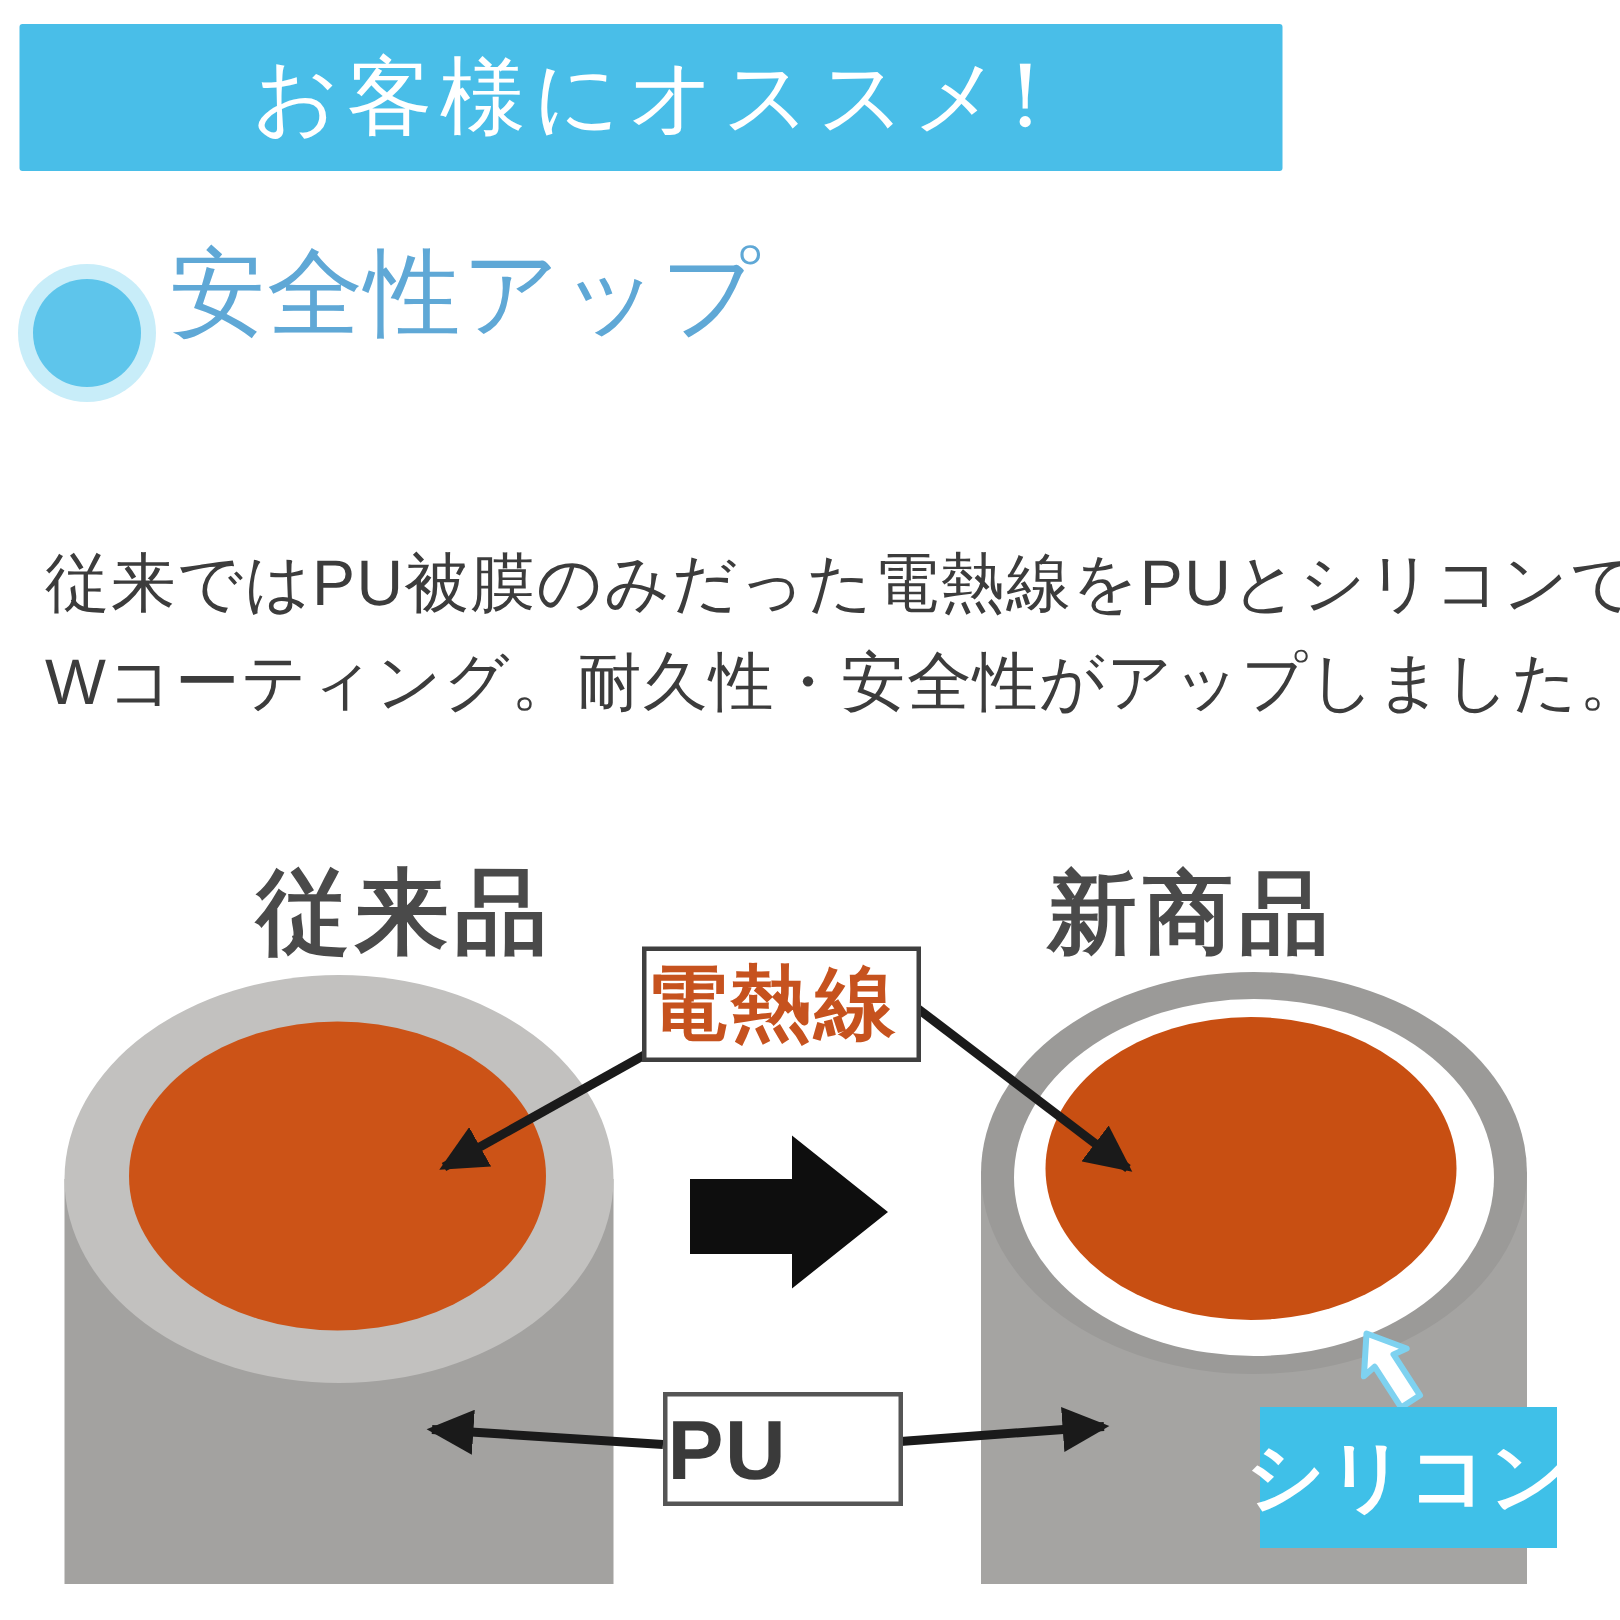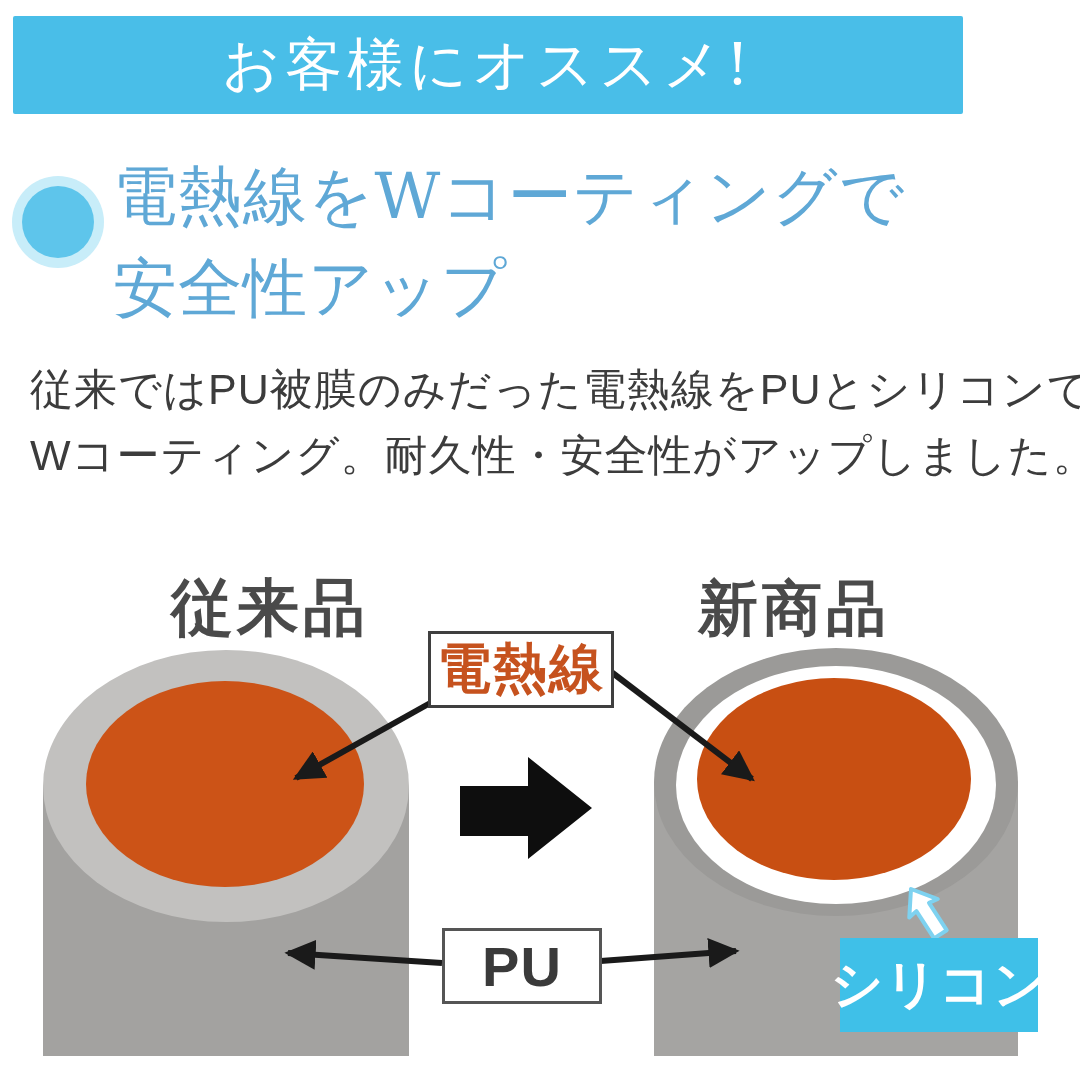--- a/index.html
+++ b/index.html
@@ -2,21 +2,21 @@
 <html lang="ja"><head>
 <meta charset="utf-8">
 <style>
   html,body{margin:0;padding:0;background:#ffffff;}
   #stage{
     position:relative;width:1080px;height:1080px;background:#ffffff;
     overflow:hidden;font-family:"Liberation Sans","DejaVu Sans",sans-serif;
   }
   
   .banner{
-    position:absolute;left:13px;top:16px;width:950px;height:98px;
+    position:absolute;left:13px;top:16px;width:842px;height:98px;
     background:#49BEE8;border-radius:2px;
     display:flex;align-items:center;justify-content:center;
   }
   .banner-text{
     color:#ffffff;font-family:"DejaVu Serif","Liberation Serif",serif;
     font-size:57px;letter-spacing:5px;font-weight:500;white-space:nowrap;
   }
   
   .bullet{
     position:absolute;left:12px;top:176px;width:92px;height:92px;border-radius:50%;
@@ -39,21 +39,21 @@
   }
   
   .prod-label{
     position:absolute;top:566px;width:300px;text-align:center;
     color:#4A4A4A;font-size:62px;font-weight:bold;letter-spacing:4px;white-space:nowrap;
   }
   .prod-label.left{left:120px;}
   .prod-label.right{left:644px;top:569px;font-size:60px;}
   
   .callout{
-    position:absolute;display:flex;align-items:center;justify-content:center;
+    position:absolute;display:flex;align-items:center;
     background:#ffffff;border:3px solid #3F3F3F;box-sizing:border-box;white-space:nowrap;
   }
   .callout.wire{
     left:428px;top:631px;width:186px;height:77px;
     color:#C6521E;font-size:54px;font-weight:bold;letter-spacing:2px;
   }
   .callout.pu{
     left:442px;top:928px;width:160px;height:76px;border-color:#555555;
     color:#3A3A3A;font-size:56px;font-weight:600;letter-spacing:1px;
   }
@@ -70,21 +70,20 @@
 <div id="stage">
 
   <div class="banner">
     <span class="banner-text">お客様にオススメ!</span>
   </div>
 
   <div class="bullet">
     <div class="bullet-inner"></div>
   </div>
   <div class="heading">
-    <div>電熱線をWコーティングで</div>
     <div>安全性アップ</div>
   </div>
 
   <div class="copy">
     <div>従来ではPU被膜のみだった電熱線をPUとシリコンで</div>
     <div>Wコーティング。耐久性・安全性がアップしました。</div>
   </div>
 
   <svg class="diagram-svg" viewBox="0 0 1080 1080" aria-hidden="true">
     <defs>

